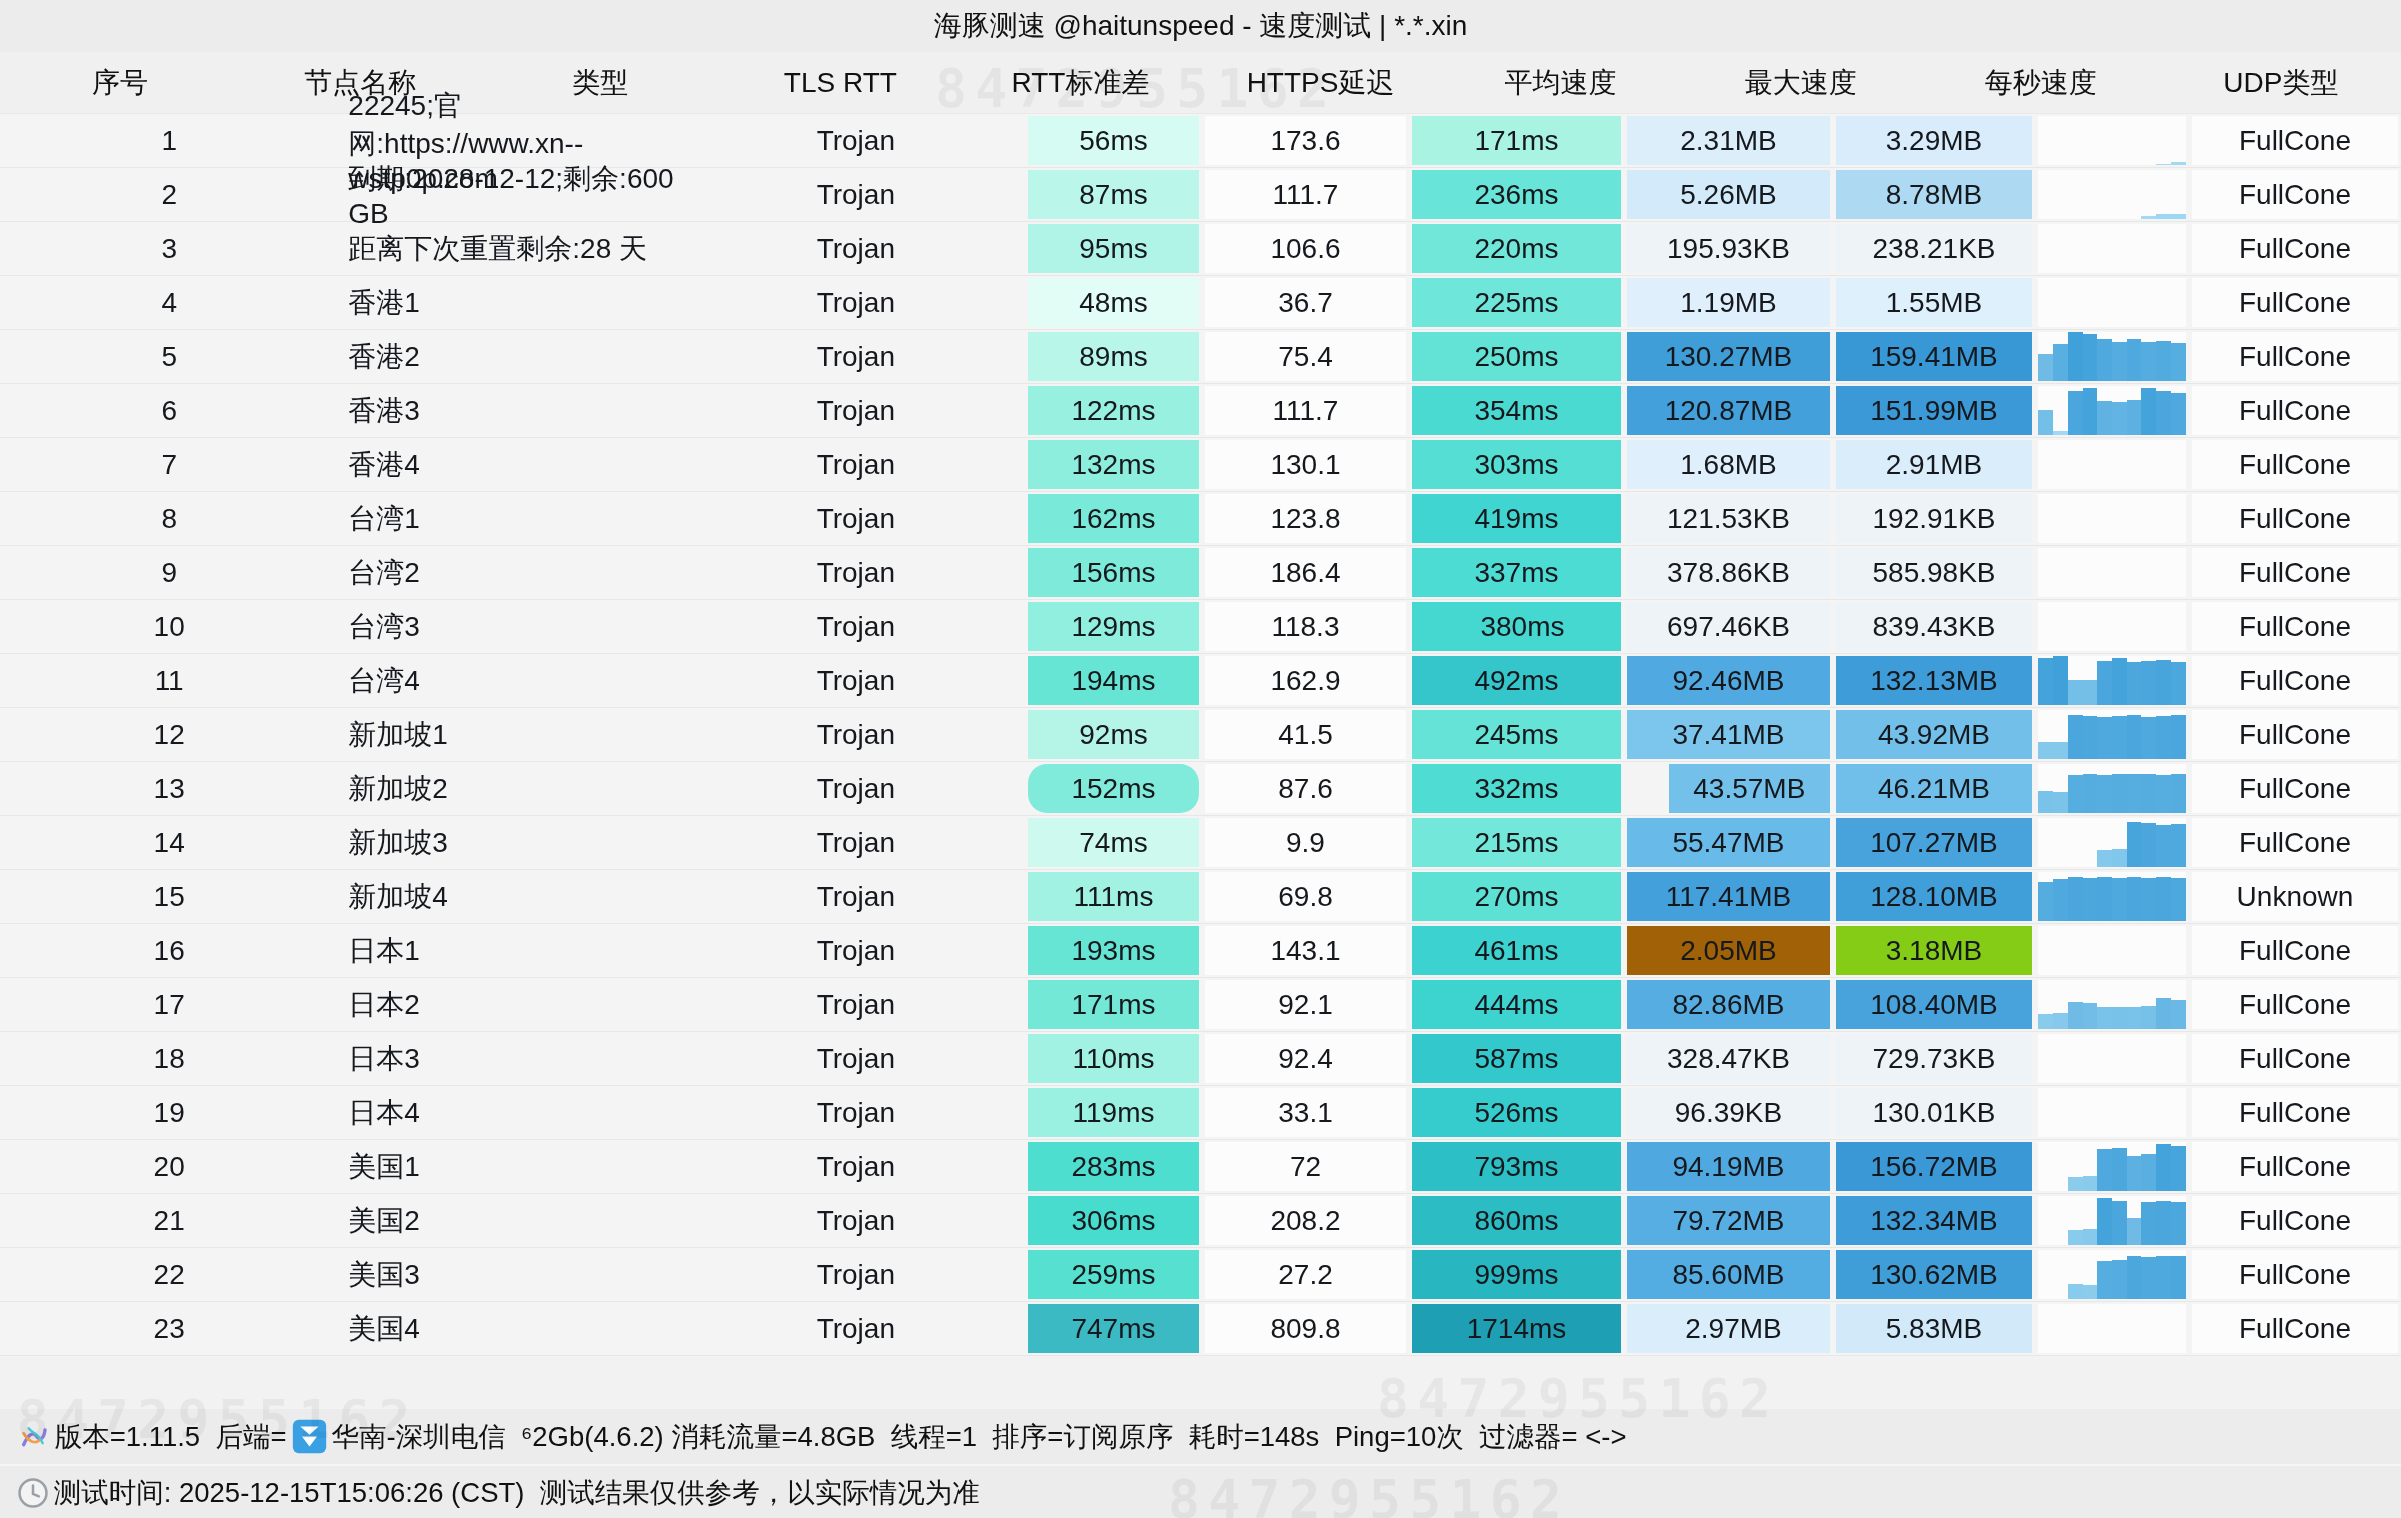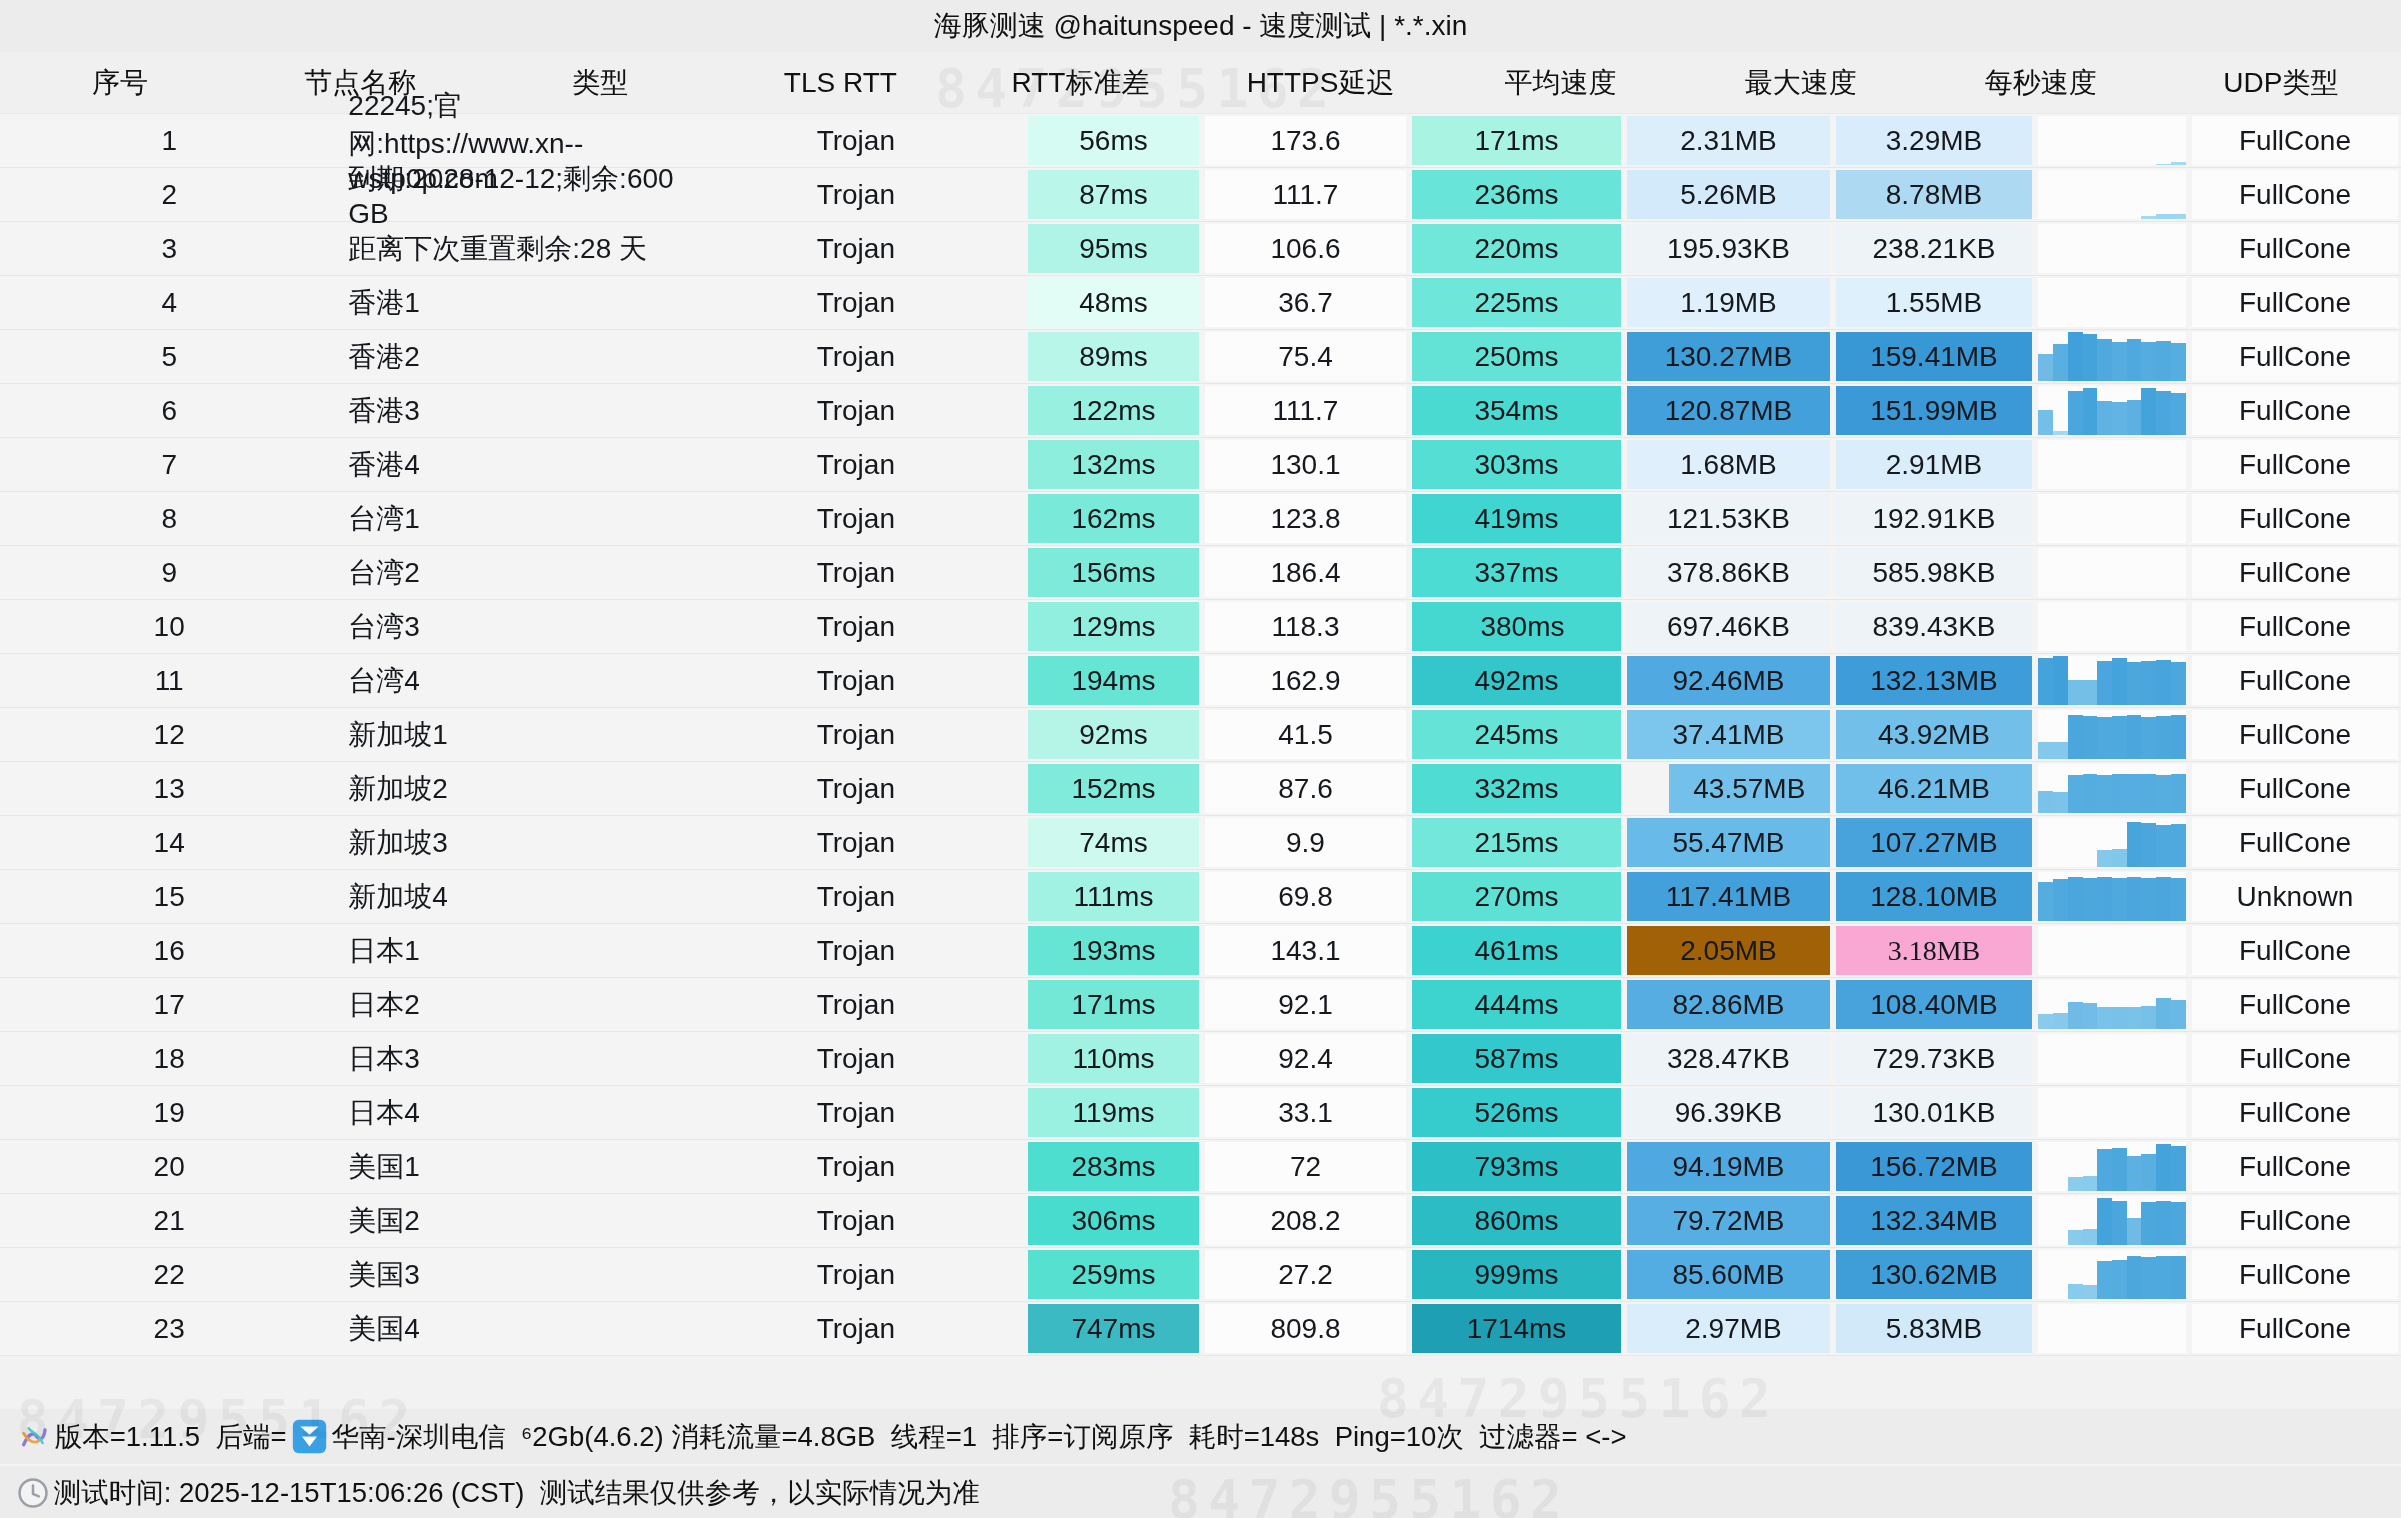--- a/index.html
+++ b/index.html
@@ -464,21 +464,21 @@
       </div>
       <div class="c c-udp">
         <div class="pill plain">FullCone</div>
       </div>
     </div>
     <div class="row">
       <div class="c c-seq cellc">13</div>
       <div class="c c-name celll">新加坡2</div>
       <div class="c c-type cellc">Trojan</div>
       <div class="c c-tls">
-        <div class="pill" style="background: rgb(128, 235, 218);">152ms</div>
+        <div class="pill" style="background: rgb(128, 235, 218); border-radius: 19px;">152ms</div>
       </div>
       <div class="c c-std">
         <div class="pill plain">87.6</div>
       </div>
       <div class="c c-https">
         <div class="pill" style="background: rgb(78, 220, 211);">332ms</div>
       </div>
       <div class="c c-avg">
         <div class="pill" style="background: rgb(115, 193, 234); margin-left: 45px;">43.57MB</div>
       </div>
@@ -587,21 +587,21 @@
       <div class="c c-std">
         <div class="pill plain">143.1</div>
       </div>
       <div class="c c-https">
         <div class="pill" style="background: rgb(59, 210, 207);">461ms</div>
       </div>
       <div class="c c-avg">
         <div class="pill" style="background: #a16207;">2.05MB</div>
       </div>
       <div class="c c-max">
-        <div class="pill" style="background: #f9a8d4; font-family: Liberation Serif, serif;">3.18MB</div>
+        <div class="pill" style="background: #84cc16;">3.18MB</div>
       </div>
       <div class="c c-chart">
         <div class="pill plain chartbox"></div>
       </div>
       <div class="c c-udp">
         <div class="pill plain">FullCone</div>
       </div>
     </div>
     <div class="row">
       <div class="c c-seq cellc">17</div>

